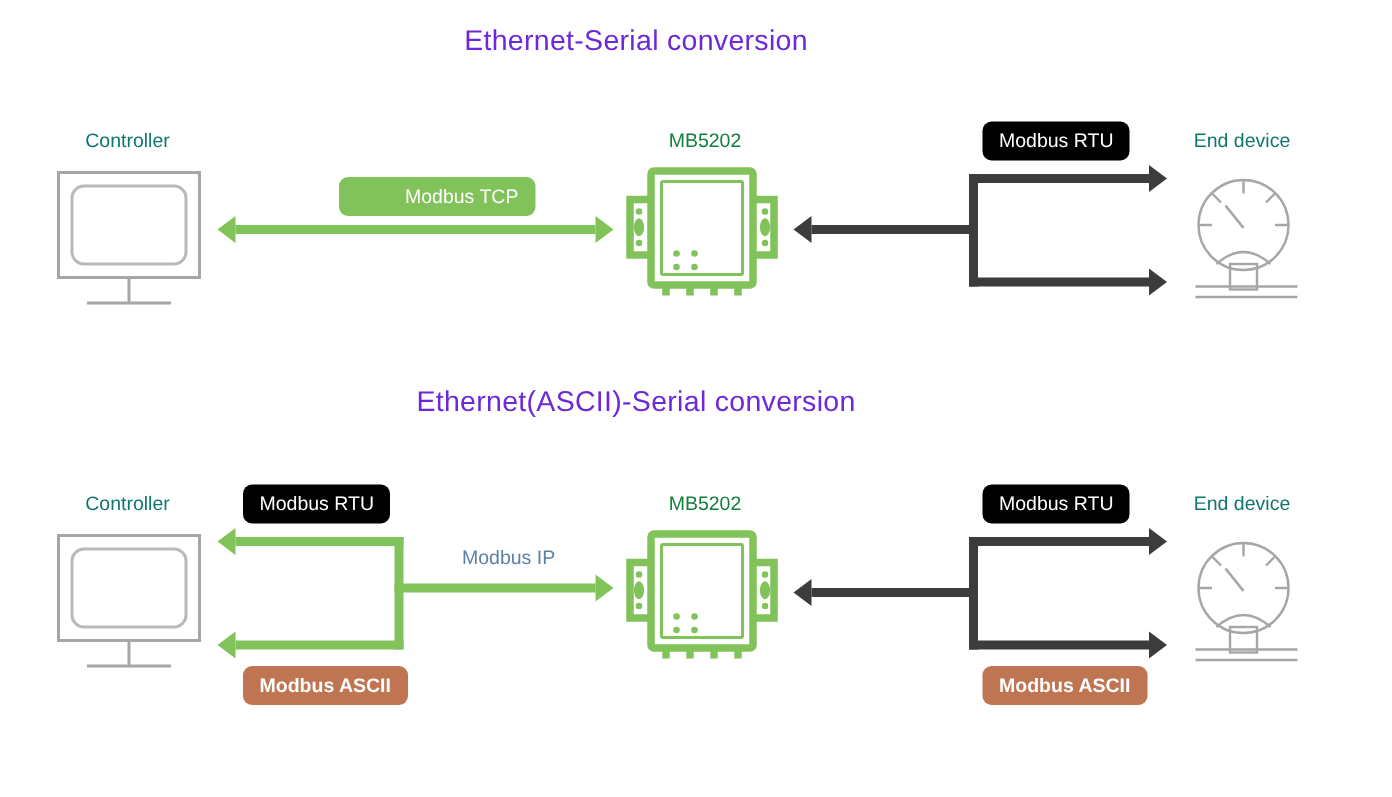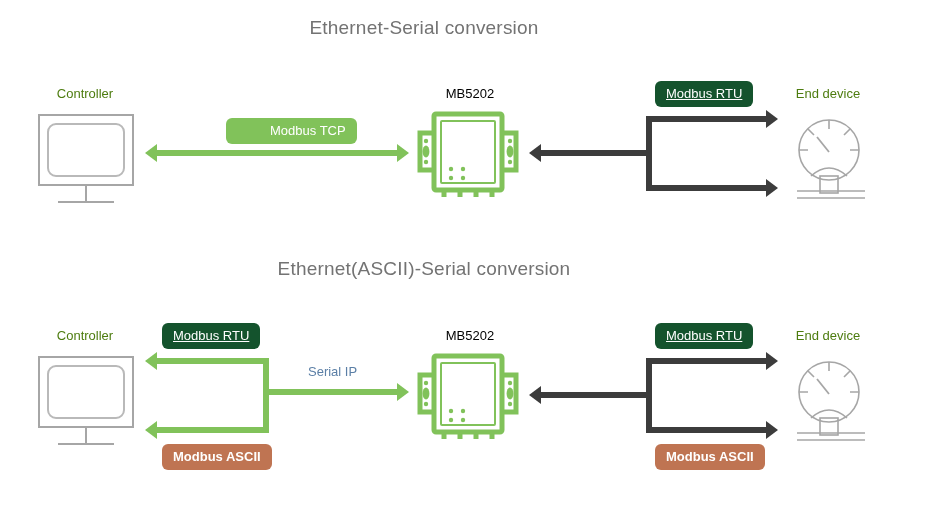--- a/index.html
+++ b/index.html
@@ -11,53 +11,53 @@
     position:relative;
   }
   .stage{position:absolute;left:0;top:0;width:928px;height:531px;}
 
   
   .section-title{
     position:absolute;
     width:848px;
     text-align:center;
     font-size:19px;
-    color:#737373;
+    color:#6d28d9;
     letter-spacing:.2px;
     font-weight:400;
   }
   #title-1{top:17px;}
   #title-2{top:258px;}
 
   
   .caption{
     position:absolute;
     font-size:13px;
-    color:#4d7c0f;
+    color:#0f766e;
     text-align:center;
     white-space:nowrap;
     font-weight:400;
   }
-  .caption.green{color:#000000;}
+  .caption.green{color:#15803d;}
 
   
   .badge{
     position:absolute;
     color:#ffffff;
     font-size:13px;
     line-height:26px;
     height:26px;
     text-align:center;
     border-radius:6px;
     white-space:nowrap;
     padding:0 11px;
     box-sizing:border-box;
   }
   .badge.green{background:#81c25a;}
-  .badge.orange{background:#14532d;text-decoration:underline;}
+  .badge.orange{background:#000000;}
   .badge.brown{background:#bf7452;font-weight:bold;}
 
   
   .monitor{position:absolute;}
   .monitor .screen{
     position:absolute;left:0;top:0;
     width:100%;height:72px;
     border:2px solid #a6a6a6;
     box-sizing:border-box;
     background:#fff;
@@ -196,21 +196,21 @@
   <div class="badge brown" style="left:162px;top:444px;">Modbus ASCII</div>
 
   <div class="h-bar green" style="left:157px;top:358px;width:112px;"></div>
   <div class="arrow left green" style="left:145px;top:352px;"></div>
 
   <div class="h-bar green" style="left:157px;top:427px;width:112px;"></div>
   <div class="arrow left green" style="left:145px;top:421px;"></div>
 
   <div class="v-bar green" style="left:263px;top:358px;height:75px;"></div>
 
-  <div class="serial-ip-label" style="left:308px;top:364px;">Serial IP</div>
+  <div class="serial-ip-label" style="left:308px;top:364px;">Modbus IP</div>
 
   <div class="h-bar green" style="left:263px;top:389px;width:134px;"></div>
   <div class="arrow right green" style="left:397px;top:383px;"></div>
 
   <div class="caption green" style="left:415px;top:328px;width:110px;">MB5202</div>
 
   <div class="device" style="left:412px;top:350px;width:112px;height:92px;">
     <svg width="112" height="92" viewBox="0 0 112 92" xmlns="http://www.w3.org/2000/svg">
       <g fill="none" stroke="#81c25a">
         <rect x="22" y="6" width="68" height="76" rx="2" stroke-width="5"></rect>

